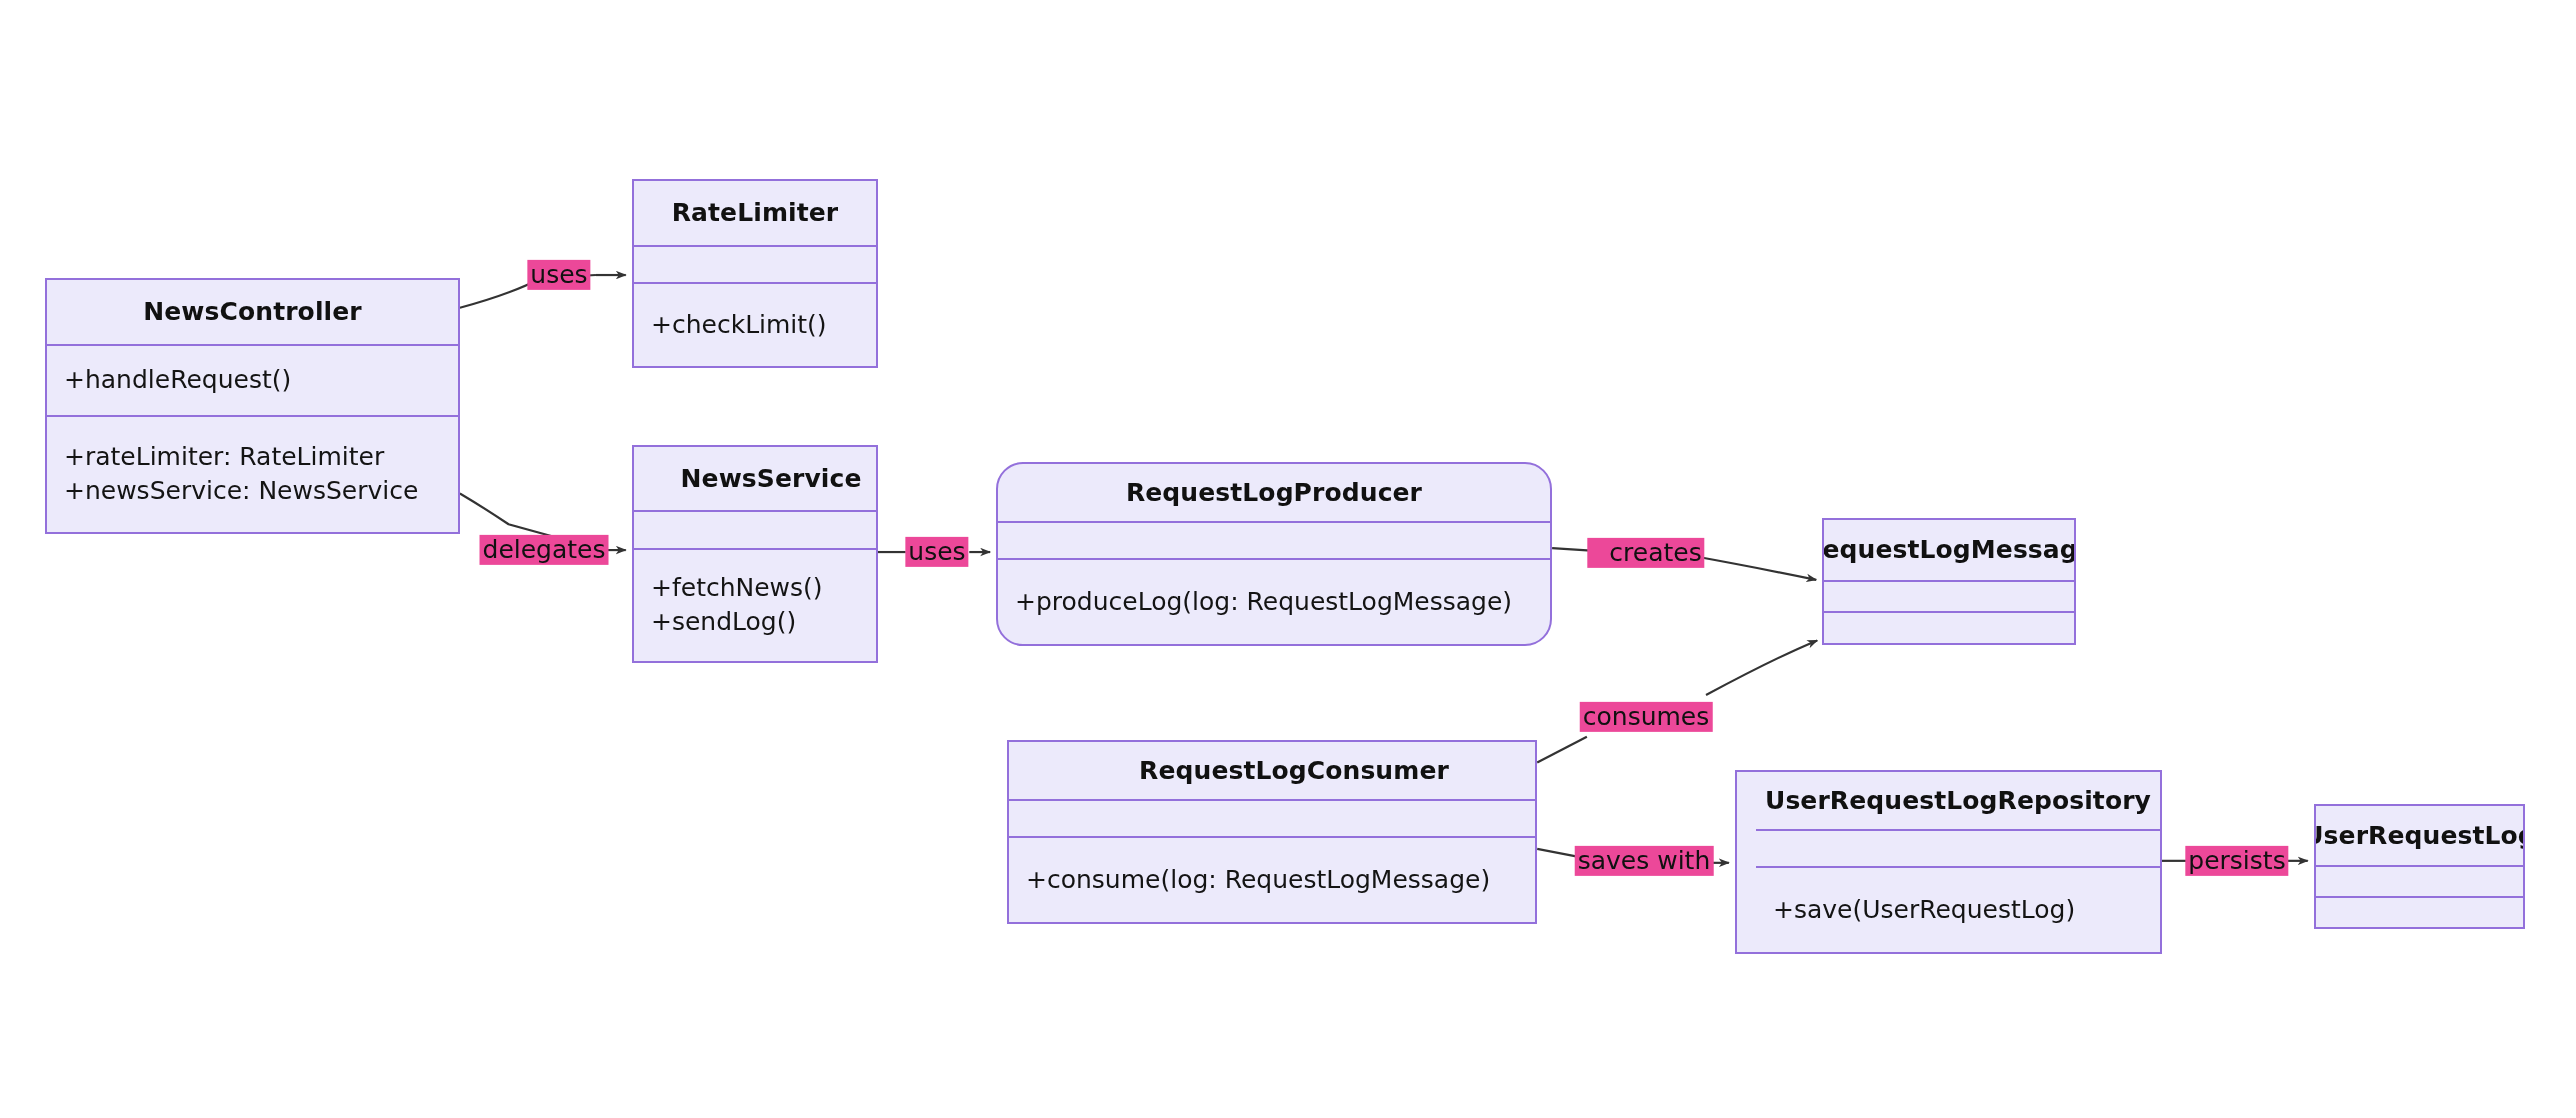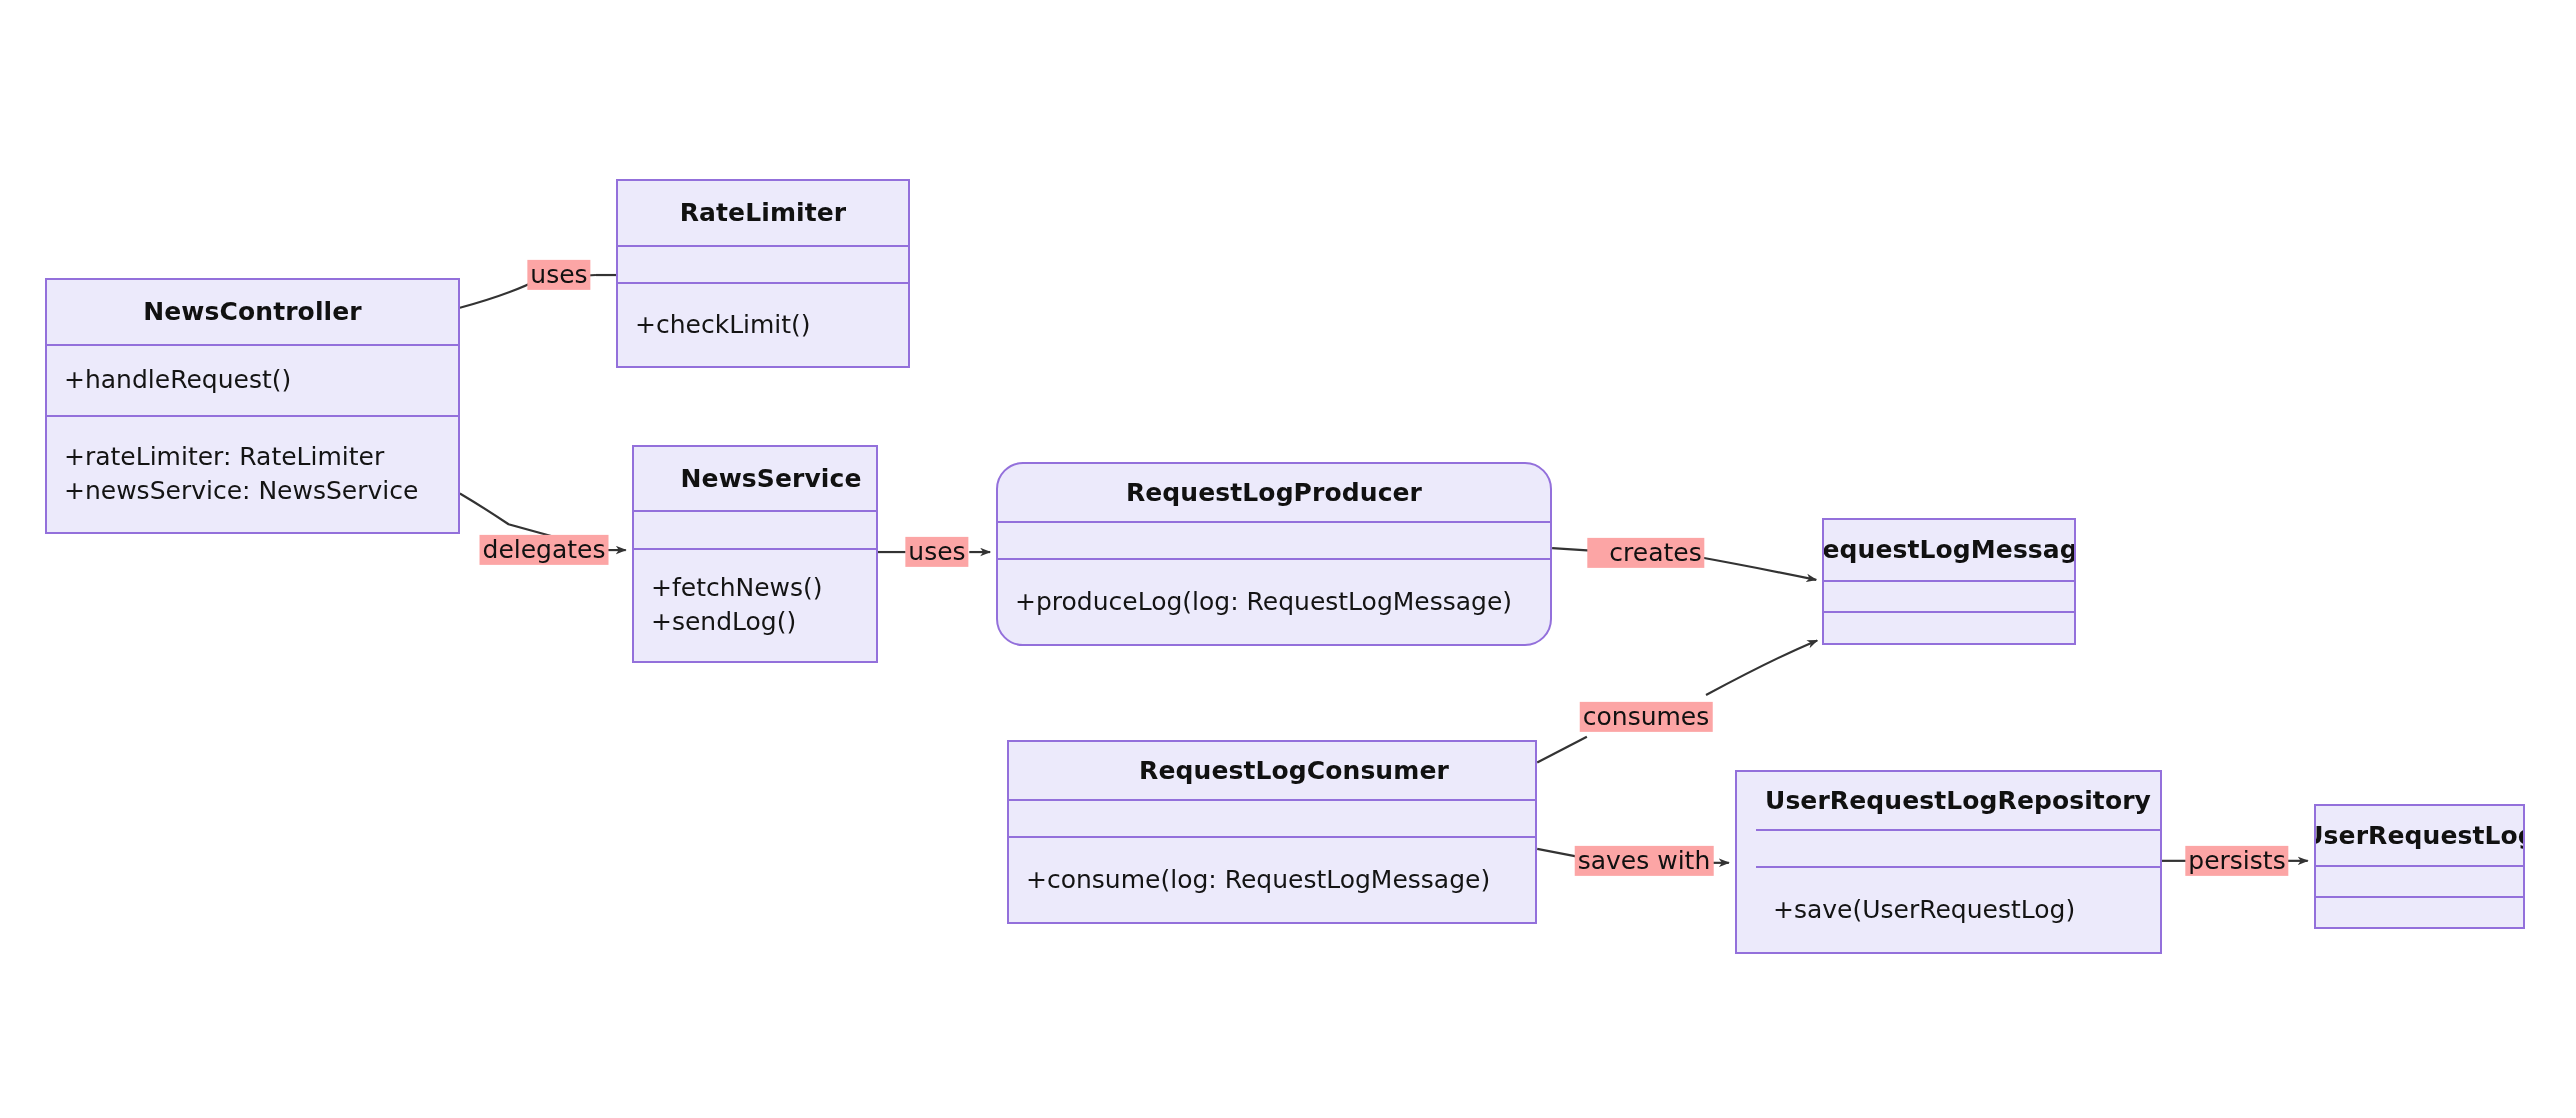--- a/index.html
+++ b/index.html
@@ -57,21 +57,21 @@
     padding: 0 17px;
     font-size: 25px;
     color: #141414;
   }
   .member-line {
     line-height: 1.38;
     white-space: nowrap;
   }
   .edge-label {
     position: absolute;
-    background: #fca5a5;
+    background: #ec4899;
     color: #111111;
     font-size: 25px;
     line-height: 1.05;
     padding: 2px 3px;
     white-space: nowrap;
     transform: translate(-50%, -50%);
   }
 </style>
 </head>
 <body>
@@ -106,21 +106,21 @@
       <div class="uml-class" style="left: 45px; top: 278px; width: 415px; height: 256px;">
         <div class="compartment name" style="height: 65px;">NewsController</div>
         <div class="compartment methods" style="height: 72px;">
           <div class="member-line">+handleRequest()</div>
         </div>
         <div class="compartment attrs" style="height: 119px;">
           <div class="member-line">+rateLimiter: RateLimiter</div>
           <div class="member-line">+newsService: NewsService</div>
         </div>
       </div>
-      <div class="uml-class" style="left: 616px; top: 179px; width: 294px; height: 189px;">
+      <div class="uml-class" style="left: 632px; top: 179px; width: 246px; height: 189px;">
         <div class="compartment name" style="height: 65px;">RateLimiter</div>
         <div class="compartment attrs" style="height: 38px;"></div>
         <div class="compartment methods" style="height: 86px;">
           <div class="member-line">+checkLimit()</div>
         </div>
       </div>
       <div class="uml-class" style="left: 632px; top: 445px; width: 246px; height: 218px;">
         <div class="compartment name" style="height: 65px; padding-left: 32px;">NewsService</div>
         <div class="compartment attrs" style="height: 38px;"></div>
         <div class="compartment methods" style="height: 116px;">

